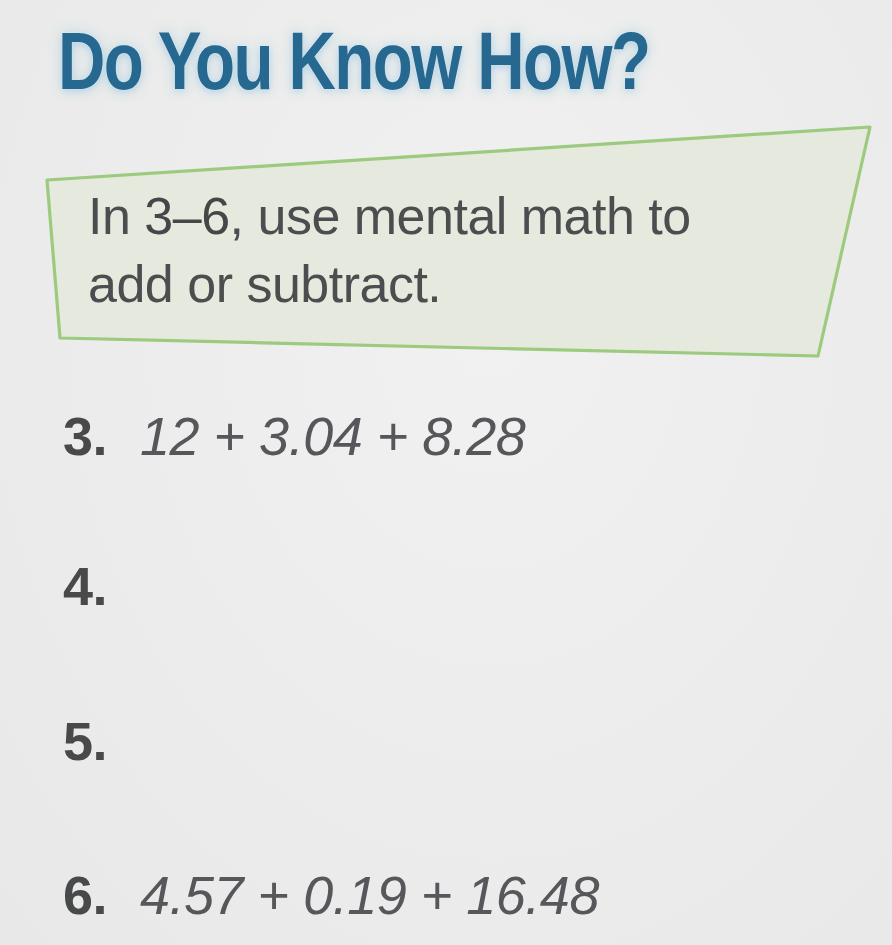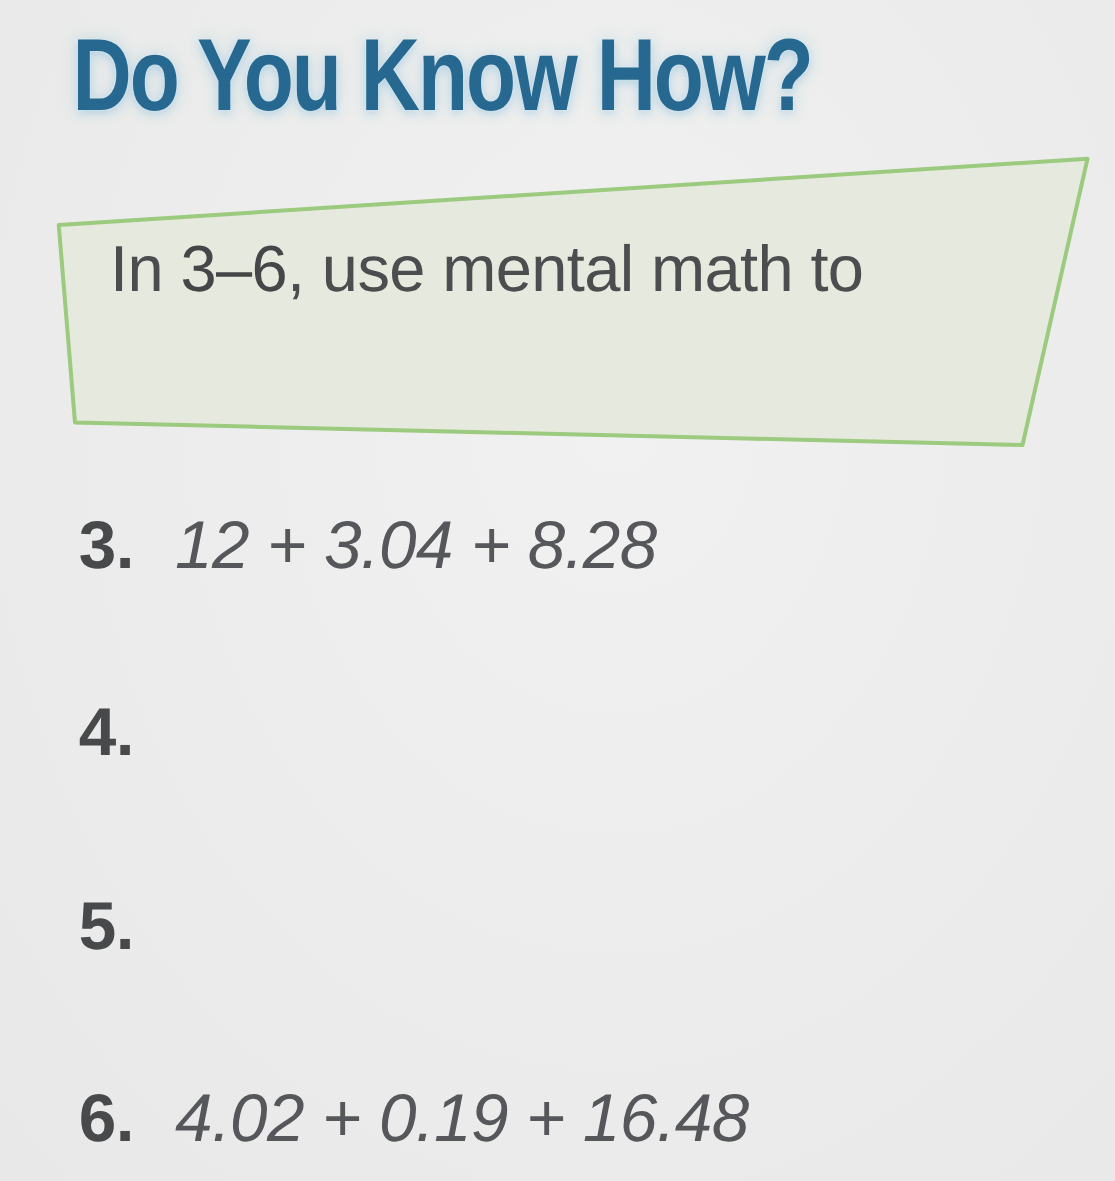--- a/index.html
+++ b/index.html
@@ -114,33 +114,33 @@
 <body>
 
 <div class="page">
 
   <h1 class="heading">Do You Know How?</h1>
 
   <div class="instruction-box">
     <svg class="box-shape" viewBox="0 0 852 245" preserveAspectRatio="none" aria-hidden="true">
       <polygon points="7,60 830,7 778,236 20,218"></polygon>
     </svg>
-    <p class="instruction-text"><span>In </span><strong>3–6</strong><span>, use mental math to</span><br></p>
+    <p class="instruction-text"><span>In </span><strong>3–6</strong><span>, use mental math to</span><br><span>add or subtract.</span></p>
   </div>
 
   <ol class="problems">
     <li class="problem problem-3">
       <span class="num">3.</span>
       <span class="expr">12 + 3.04 + 8.28</span>
     </li>
     <li class="problem problem-4">
       <span class="num">4.</span>
     </li>
     <li class="problem problem-5">
       <span class="num">5.</span>
     </li>
     <li class="problem problem-6">
       <span class="num">6.</span>
-      <span class="expr">4.02 + 0.19 + 16.48</span>
+      <span class="expr">4.57 + 0.19 + 16.48</span>
     </li>
   </ol>
 
 </div>
 
 </body></html>

